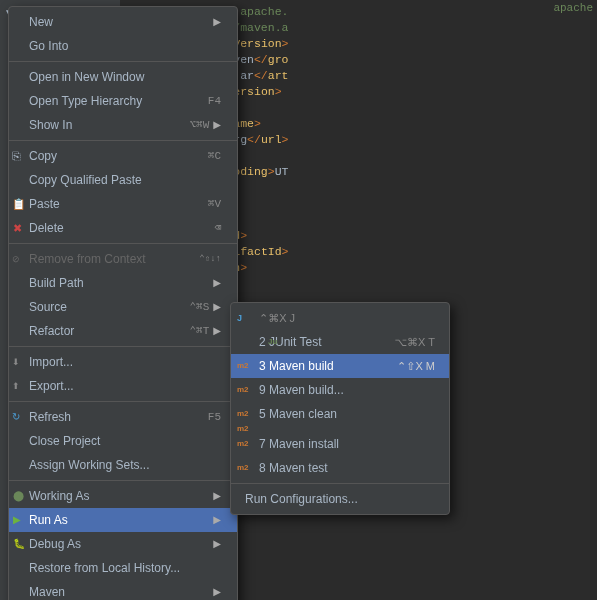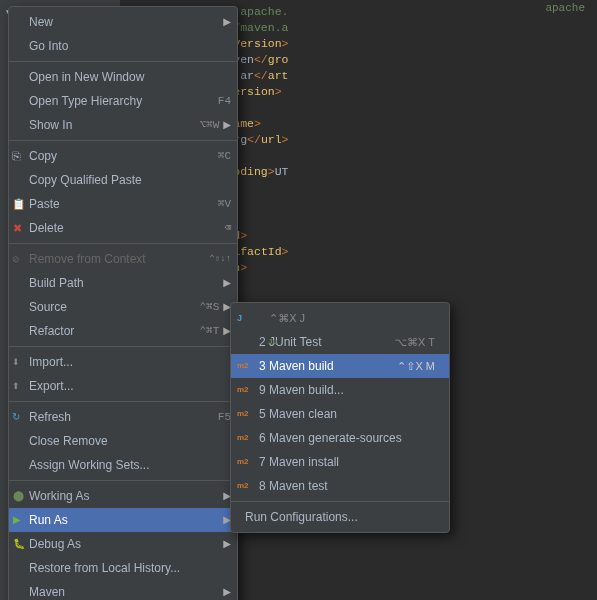--- a/index.html
+++ b/index.html
@@ -92,21 +92,21 @@
       border-radius: 4px;
       box-shadow: 4px 4px 12px rgba(0,0,0,0.6);
       z-index: 100;
       padding: 3px 0;
     }
 
     .menu-item {
       display: flex;
       align-items: flex-start;
       justify-content: space-between;
-      padding: 3px 6px 3px 20px;
+      padding: 3px 16px 3px 20px;
       color: #a9b7c6;
       cursor: pointer;
       white-space: nowrap;
       font-size: 12px;
       line-height: 18px;
     }
     .menu-item.active { background: #4b6eaf; color: #ffffff; }
     .menu-item.disabled { color: #666; }
 
     .menu-item .shortcut {
@@ -155,21 +155,21 @@
       white-space: nowrap;
       font-size: 12px;
       line-height: 18px;
       position: relative;
     }
     .submenu-item.active { background: #4b6eaf; color: #ffffff; }
 
     .submenu-item .shortcut {
       color: #888;
       font-size: 11px;
-      margin-left: 10px;
+      margin-left: 0;
     }
     .submenu-item.active .shortcut { color: #ccc; }
 
     .submenu-item .s-icon {
       position: absolute;
       left: 6px;
       font-size: 10px;
       font-weight: bold;
     }
 
@@ -186,21 +186,21 @@
     .sub-separator {
       height: 1px;
       background: #555;
       margin: 3px 0;
     }
 
     
     .apache-header {
       position: absolute;
       top: 0;
-      right: 8px;
+      right: 0;
       color: #6a8759;
       font-size: 11px;
       font-family: 'Courier New', monospace;
       padding: 2px 4px;
       z-index: 50;
     }
   </style>
 </head>
 <body>
 
@@ -410,21 +410,21 @@
   </div>
 
   <div class="menu-separator"></div>
 
   <div class="menu-item" style="position:relative;">
     <span style="position:absolute;left:3px;font-size:10px;color:#4b9cd3;">↻</span>
     <span>Refresh</span>
     <span class="shortcut">F5</span>
   </div>
   <div class="menu-item">
-    <span>Close Remove</span>
+    <span>Close Project</span>
   </div>
   <div class="menu-item">
     <span>Assign Working Sets...</span>
   </div>
 
   <div class="menu-separator"></div>
 
   <div class="menu-item" style="position:relative;">
     <span style="position:absolute;left:4px;font-size:10px;color:#6a8759;">⬤</span>
     <span>Working As</span>
@@ -468,21 +468,20 @@
   <div class="submenu-item" style="position:relative;">
     <span class="s-icon" style="color:#cc7832;font-size:8px;font-weight:bold;">m2</span>
     <span>9 Maven build...</span>
   </div>
   <div class="submenu-item" style="position:relative;">
     <span class="s-icon" style="color:#cc7832;font-size:8px;font-weight:bold;">m2</span>
     <span>5 Maven clean</span>
   </div>
   <div class="submenu-item" style="position:relative;">
     <span class="s-icon" style="color:#cc7832;font-size:8px;font-weight:bold;">m2</span>
-    <span>6 Maven generate-sources</span>
   </div>
   <div class="submenu-item" style="position:relative;">
     <span class="s-icon" style="color:#cc7832;font-size:8px;font-weight:bold;">m2</span>
     <span>7 Maven install</span>
   </div>
   <div class="submenu-item" style="position:relative;">
     <span class="s-icon" style="color:#cc7832;font-size:8px;font-weight:bold;">m2</span>
     <span>8 Maven test</span>
   </div>
   <div class="sub-separator"></div>

